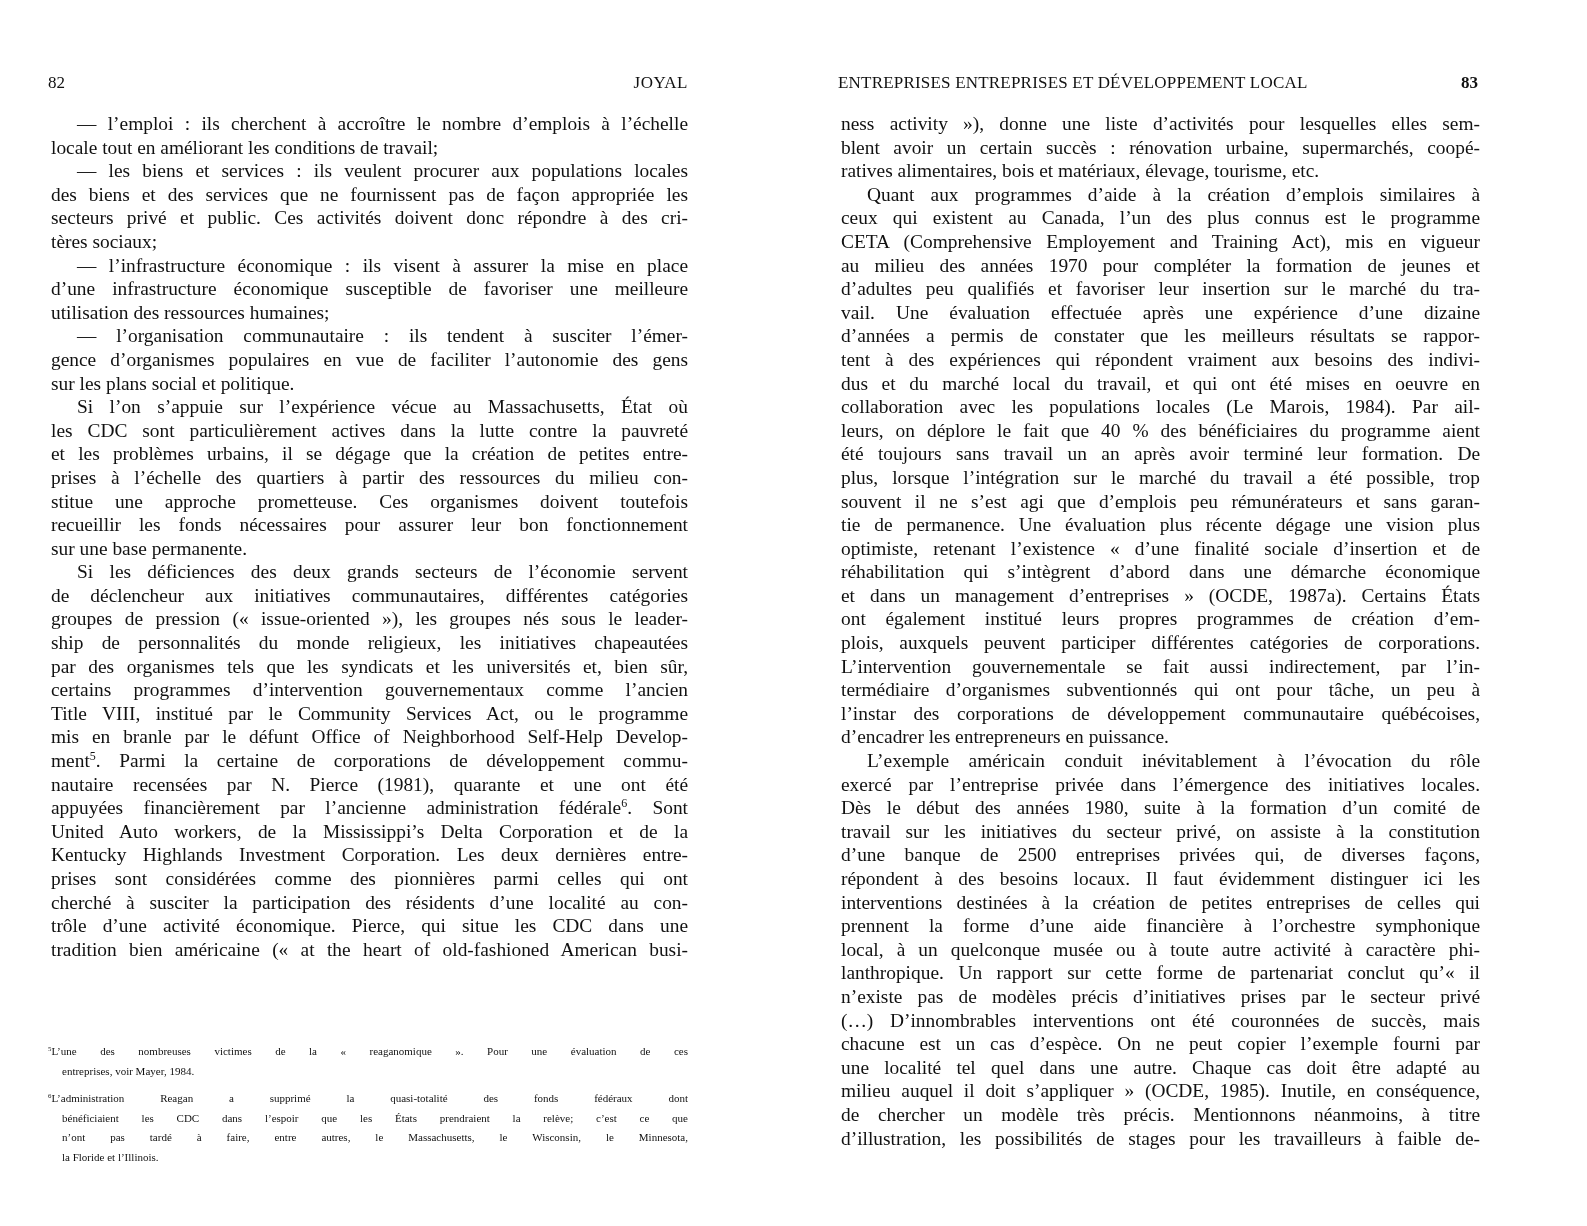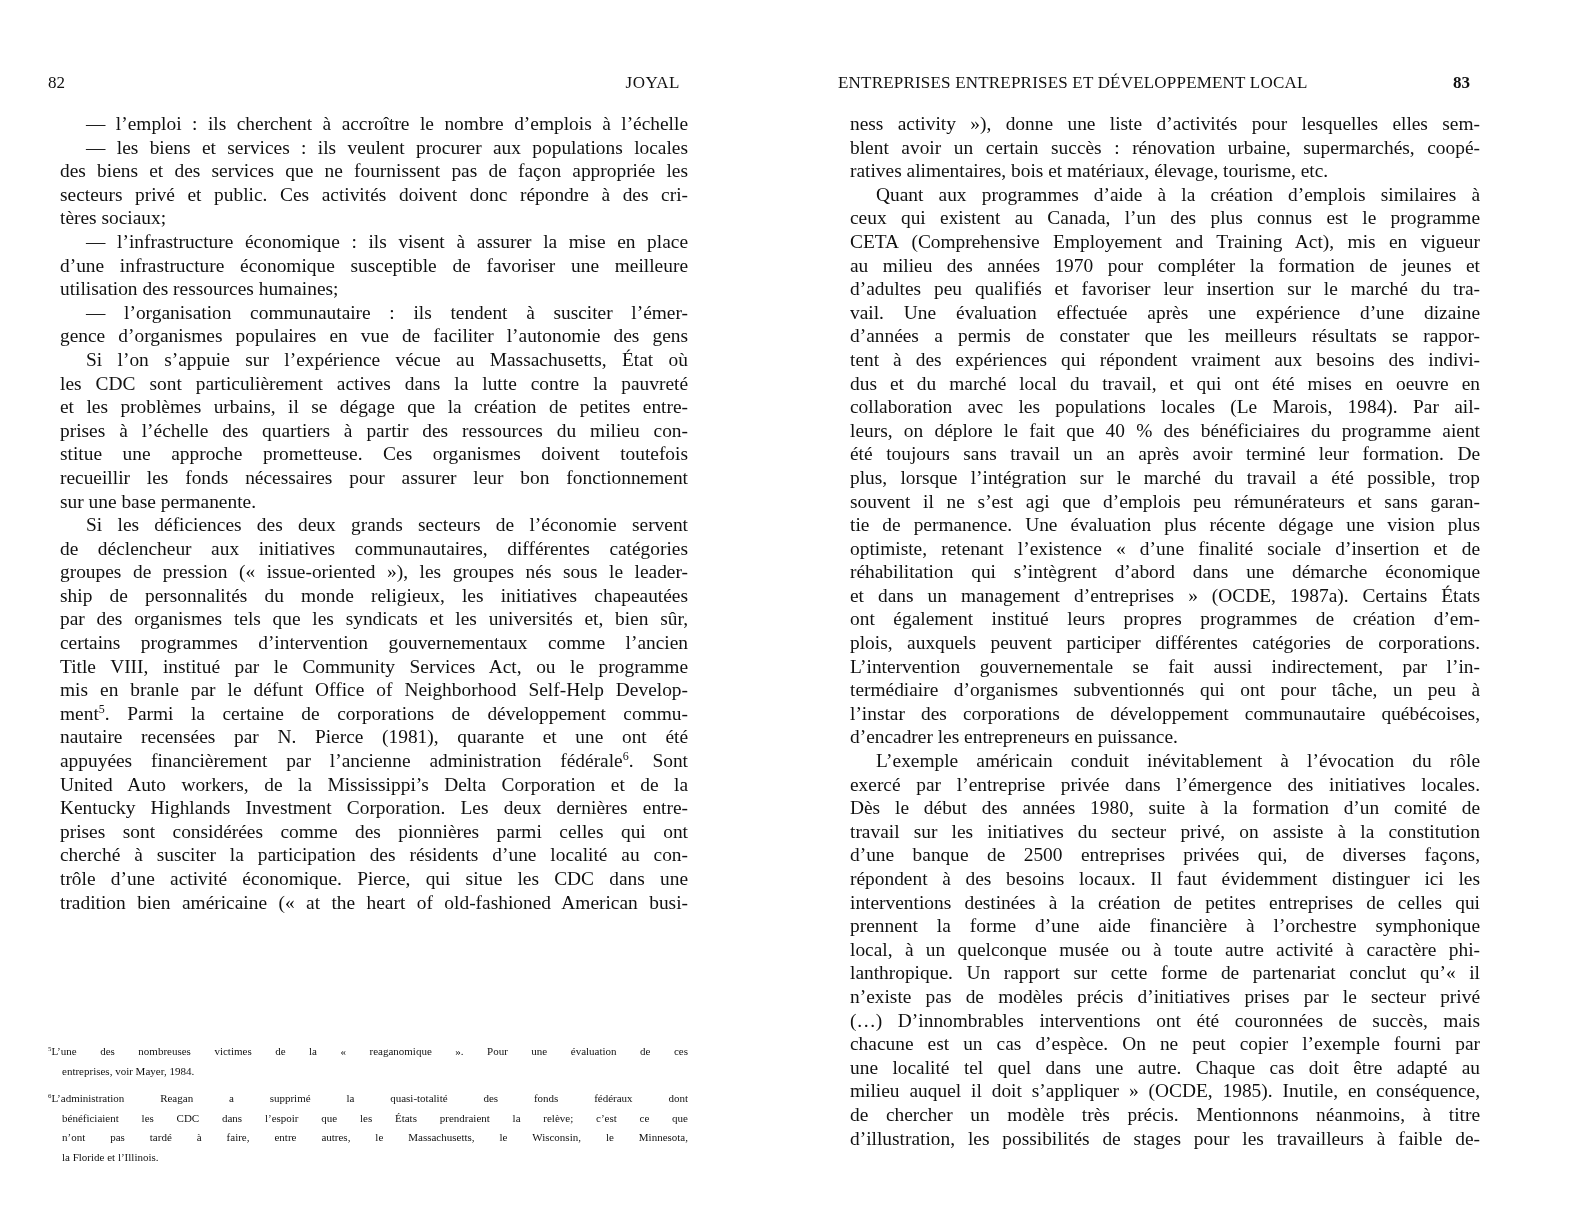--- a/index.html
+++ b/index.html
@@ -20,39 +20,39 @@
       top: 0;
       height: 1226px;
     }
     .page-left { left: 48px; width: 640px; }
     .page-right { left: 838px; width: 642px; }
 
     .running-head {
       position: absolute;
       top: 72px;
       left: 0;
-      right: 8px;
+      right: 0;
       height: 22px;
       font-size: 17px;
       line-height: 22px;
     }
     .running-head .num {
       position: absolute;
       top: 0;
       font-size: 17px;
     }
     .page-left .running-head .num { left: 0; }
     .page-left .running-head .title { position: absolute; right: 0; top: 0; letter-spacing: 0.5px; }
     .page-right .running-head .title { position: absolute; left: 0; top: 0; letter-spacing: 0.2px; }
     .page-right .running-head .num { right: 2px; font-weight: bold; font-family: Liberation Serif, serif; }
 
     .body-text {
       position: absolute;
       top: 112px;
-      left: 12px;
+      left: 3px;
       right: 0;
       font-size: 19.4px;
       line-height: 23.6px;
     }
     .line {
       display: block;
       text-align: justify;
       text-align-last: justify;
       white-space: nowrap;
       height: 23.6px;
@@ -81,29 +81,31 @@
 </head>
 <body>
 
 <div class="page page-left">
   <div class="running-head">
     <span class="num">82</span>
     <span class="title">JOYAL</span>
   </div>
   <div class="body-text" id="left-body">
       <span class="line indent"><span>— l’emploi : ils cherchent à accroître le nombre d’emplois à l’échelle</span></span>
+      <span class="line last"><span>locale tout en améliorant les conditions de travail;</span></span>
       <span class="line indent"><span>— les biens et services : ils veulent procurer aux populations locales</span></span>
       <span class="line"><span>des biens et des services que ne fournissent pas de façon appropriée les</span></span>
       <span class="line"><span>secteurs privé et public. Ces activités doivent donc répondre à des cri-</span></span>
       <span class="line last"><span>tères sociaux;</span></span>
       <span class="line indent"><span>— l’infrastructure économique : ils visent à assurer la mise en place</span></span>
       <span class="line"><span>d’une infrastructure économique susceptible de favoriser une meilleure</span></span>
       <span class="line last"><span>utilisation des ressources humaines;</span></span>
       <span class="line indent"><span>— l’organisation communautaire : ils tendent à susciter l’émer-</span></span>
       <span class="line"><span>gence d’organismes populaires en vue de faciliter l’autonomie des gens</span></span>
+      <span class="line last"><span>sur les plans social et politique.</span></span>
       <span class="line indent"><span>Si l’on s’appuie sur l’expérience vécue au Massachusetts, État où</span></span>
       <span class="line"><span>les CDC sont particulièrement actives dans la lutte contre la pauvreté</span></span>
       <span class="line"><span>et les problèmes urbains, il se dégage que la création de petites entre-</span></span>
       <span class="line"><span>prises à l’échelle des quartiers à partir des ressources du milieu con-</span></span>
       <span class="line"><span>stitue une approche prometteuse. Ces organismes doivent toutefois</span></span>
       <span class="line"><span>recueillir les fonds nécessaires pour assurer leur bon fonctionnement</span></span>
       <span class="line last"><span>sur une base permanente.</span></span>
       <span class="line indent"><span>Si les déficiences des deux grands secteurs de l’économie servent</span></span>
       <span class="line"><span>de déclencheur aux initiatives communautaires, différentes catégories</span></span>
       <span class="line"><span>groupes de pression (« issue-oriented »), les groupes nés sous le leader-</span></span>

